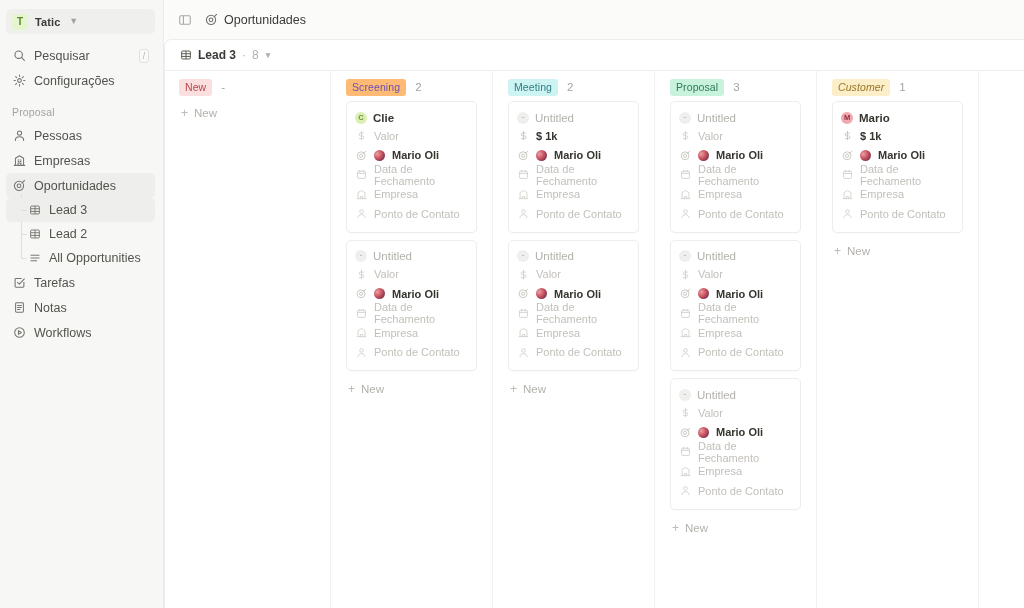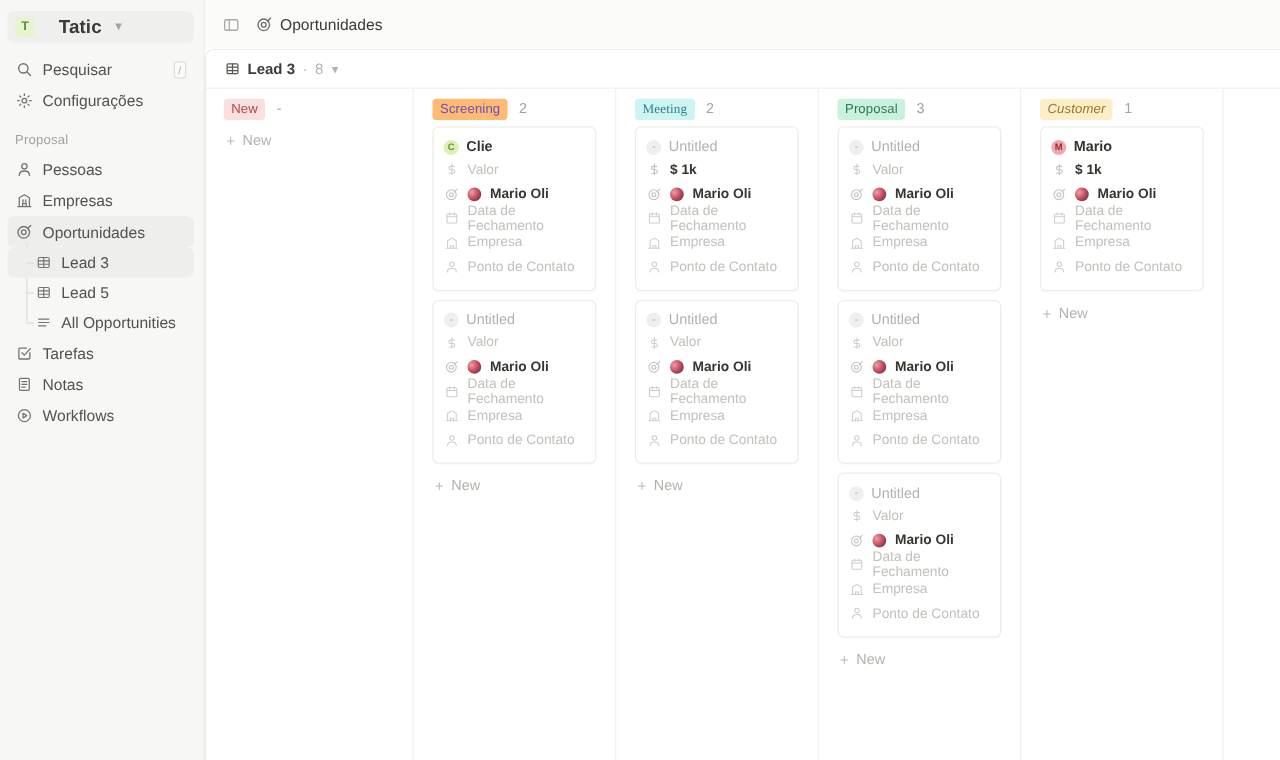--- a/index.html
+++ b/index.html
@@ -29,21 +29,21 @@
     background: #efefed;
     height: 25px;
   }
   .ws-logo {
     width: 16px; height: 16px; border-radius: 4px;
     background: #e4f5d0; color: #5b8a2e;
     font-size: 10px; font-weight: 700;
     display: flex; align-items: center; justify-content: center;
     flex: 0 0 16px;
   }
-  .ws-name { font-size: 15px; font-weight: 600; color: #3b3a36; letter-spacing: .1px; margin-left: 12px;}
+  .ws-name { font-size: 11px; font-weight: 600; color: #3b3a36; letter-spacing: .1px;}
   .ws-chev { margin-left: 2px; color: #a5a39d; font-size: 9px; line-height: 1;}
 
   .side-group { margin-top: 9px; }
   .side-item {
     display: flex; align-items: center; gap: 8px;
     height: 25px; margin: 0 8px 0 6px;
     padding: 0 6px; border-radius: 5px;
     font-size: 12.5px; color: #53524d;
     position: relative;
   }
@@ -234,21 +234,21 @@
           <span class="lbl">Lead 3</span>
         </div>
 
         <div class="side-sub">
           <span class="ico">
             <svg width="12" height="12" viewBox="0 0 16 16" fill="none" stroke="currentColor" stroke-width="1.25">
               <rect x="2.2" y="2.7" width="11.6" height="10.6" rx="1.3"></rect>
               <path d="M2.2 6.3h11.6M2.2 9.9h11.6M8 2.7v10.6"></path>
             </svg>
           </span>
-          <span class="lbl">Lead 5</span>
+          <span class="lbl">Lead 2</span>
         </div>
 
         <div class="side-sub">
           <span class="ico">
             <svg width="12" height="12" viewBox="0 0 16 16" fill="none" stroke="currentColor" stroke-width="1.3">
               <path d="M2.6 4.3h10.8M2.6 8h10.8M2.6 11.7h7.6" stroke-linecap="round"></path>
             </svg>
           </span>
           <span class="lbl">All Opportunities</span>
         </div>
@@ -447,21 +447,21 @@
                 <span>Ponto de Contato</span>
               </div>
             </div>
             <div class="add-new">
               <span class="plus">+</span>
               <span>New</span>
             </div>
           </div>
           <div class="column">
             <div class="col-head">
-              <span class="chip" style="background: rgb(205, 243, 242); color: rgb(47, 127, 132); font-family: Liberation Serif, serif;">Meeting</span>
+              <span class="chip" style="background: rgb(205, 243, 242); color: rgb(47, 127, 132);">Meeting</span>
               <span class="col-count">2</span>
             </div>
             <div class="card">
               <div class="card-title untitled">
                 <span class="av dash" style="background: rgb(239, 239, 237); color: rgb(179, 177, 171);">-</span>
                 <span>Untitled</span>
               </div>
               <div class="card-row filled">
                 <span class="ico">
                   <svg width="11" height="11" viewBox="0 0 16 16" fill="none" stroke="currentColor" stroke-width="1.25">

